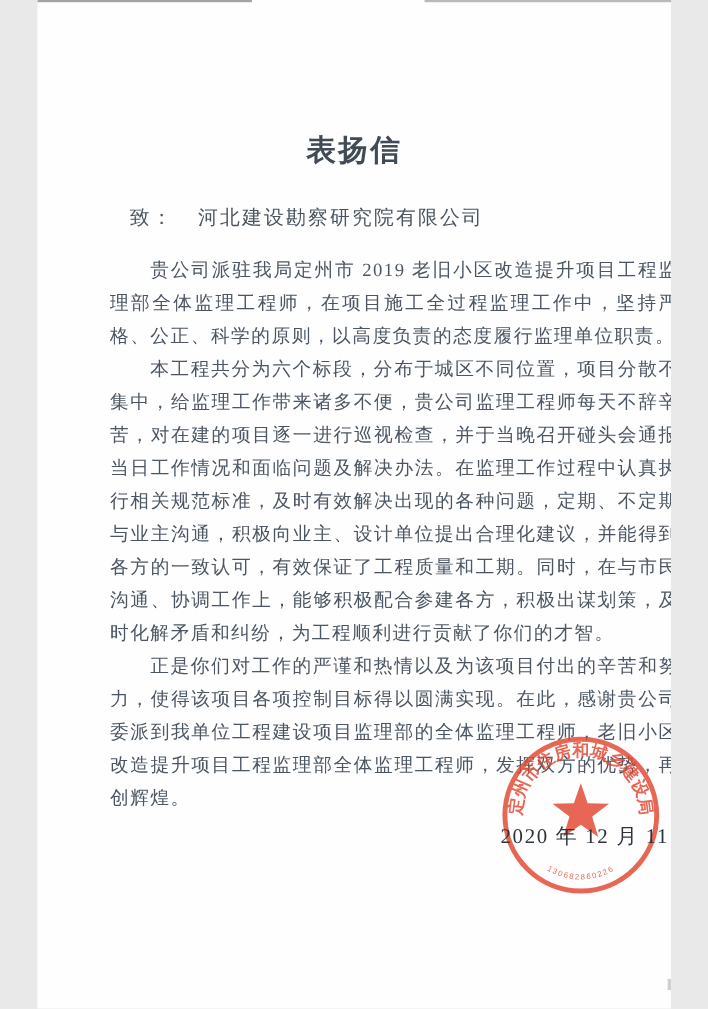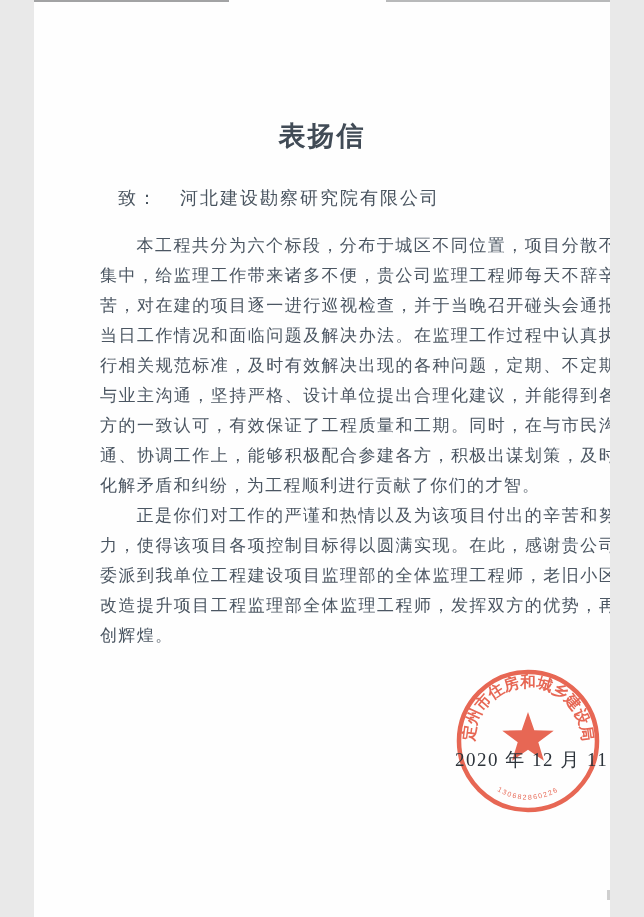--- a/index.html
+++ b/index.html
@@ -104,21 +104,22 @@
   <div class="scan-edge seg-right"></div>
   <div class="scan-mark-right"></div>
 
   <h1 class="title">表扬信</h1>
 
   <div class="to-line">
     <span class="to-label">致：</span><span class="recipient">河北建设勘察研究院有限公司</span>
   </div>
 
   <div class="body-text">
-    <p>本工程共分为六个标段，分布于城区不同位置，项目分散不集中，给监理工作带来诸多不便，贵公司监理工程师每天不辞辛苦，对在建的项目逐一进行巡视检查，并于当晚召开碰头会通报当日工作情况和面临问题及解决办法。在监理工作过程中认真执行相关规范标准，及时有效解决出现的各种问题，定期、不定期与业主沟通，坚持严格、设计单位提出合理化建议，并能得到各方的一致认可，有效保证了工程质量和工期。同时，在与市民沟通、协调工作上，能够积极配合参建各方，积极出谋划策，及时化解矛盾和纠纷，为工程顺利进行贡献了你们的才智。</p>
+    <p>贵公司派驻我局定州市 2019 老旧小区改造提升项目工程监理部全体监理工程师，在项目施工全过程监理工作中，坚持严格、公正、科学的原则，以高度负责的态度履行监理单位职责。</p>
+    <p>本工程共分为六个标段，分布于城区不同位置，项目分散不集中，给监理工作带来诸多不便，贵公司监理工程师每天不辞辛苦，对在建的项目逐一进行巡视检查，并于当晚召开碰头会通报当日工作情况和面临问题及解决办法。在监理工作过程中认真执行相关规范标准，及时有效解决出现的各种问题，定期、不定期与业主沟通，积极向业主、设计单位提出合理化建议，并能得到各方的一致认可，有效保证了工程质量和工期。同时，在与市民沟通、协调工作上，能够积极配合参建各方，积极出谋划策，及时化解矛盾和纠纷，为工程顺利进行贡献了你们的才智。</p>
     <p>正是你们对工作的严谨和热情以及为该项目付出的辛苦和努力，使得该项目各项控制目标得以圆满实现。在此，感谢贵公司委派到我单位工程建设项目监理部的全体监理工程师，老旧小区改造提升项目工程监理部全体监理工程师，发挥双方的优势，再创辉煌。</p>
   </div>
 
   <svg class="seal" viewBox="0 0 150 152" xmlns="http://www.w3.org/2000/svg">
 
     <circle cx="75" cy="76" r="69" fill="none" stroke="#e2462f" stroke-width="4.5"></circle>
 
     <polygon fill="#e2462f" points="75,47 81.3,65.3 100.7,65.7 85.3,77.3 90.9,95.8 75,84.8 59.1,95.8 64.7,77.3 49.3,65.7 68.7,65.3"></polygon>
 
     <path id="seal-arc" fill="none" d="M 28.6 103.5 A 54 54 0 1 1 121.4 103.5"></path>

